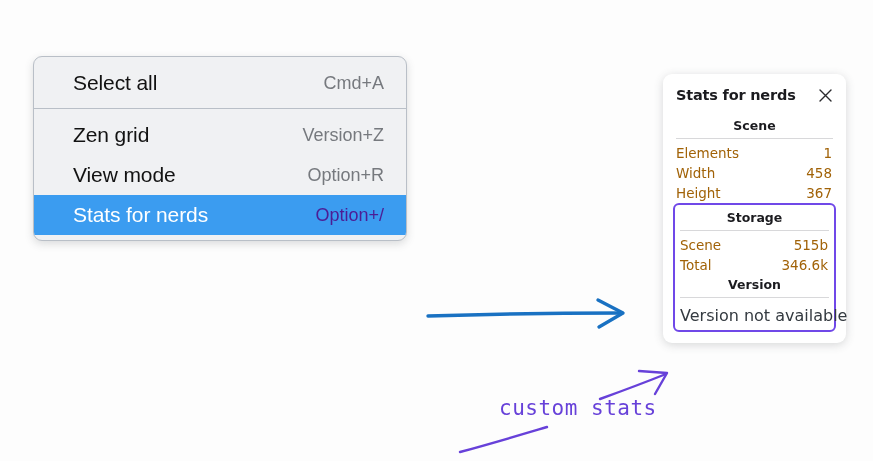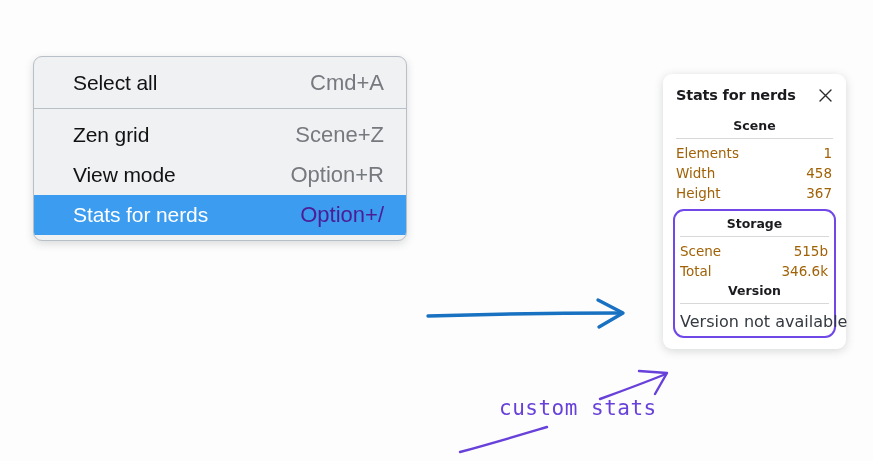--- a/index.html
+++ b/index.html
@@ -54,21 +54,21 @@
     box-sizing: border-box;
     cursor: default;
   }
   .menu-item .mi-label {
     font-size: 21px;
     color: #121212;
     letter-spacing: -0.1px;
     white-space: nowrap;
   }
   .menu-item .mi-shortcut {
-    font-size: 22px;
+    font-size: 18px;
     color: #76797e;
     white-space: nowrap;
   }
   .menu-item.selected {
     background: #3b9cf0;
   }
   .menu-item.selected .mi-label {
     color: #ffffff;
   }
   .menu-item.selected .mi-shortcut {
@@ -138,23 +138,22 @@
     padding: 4px 3px 1px 3px;
     font-size: 16px;
     color: #343a40;
     white-space: nowrap;
     text-align: right;
   }
 
   
   #custom-stats-box {
     border: 2px solid #7048e8;
-    border-radius: 11px;
+    border-radius: 6px;
     padding: 3px 2px 4px 2px;
-    margin-top: 6px;
   }
 </style>
 </head>
 <body>
 
 <svg id="annotation-layer" viewBox="0 0 873 461" xmlns="http://www.w3.org/2000/svg">
 
   <g>
     <path d="M428 316 C 490 314, 560 313, 622 313" fill="none" stroke="#1971c2" stroke-width="3.4" stroke-linecap="round" stroke-linejoin="round"></path>
     <path d="M598 300 L 623 313 L 599 327" fill="none" stroke="#1971c2" stroke-width="3.4" stroke-linecap="round" stroke-linejoin="round"></path>
@@ -177,21 +176,21 @@
   <div class="menu-group">
     <div class="menu-item">
       <span class="mi-label">Select all</span>
       <span class="mi-shortcut">Cmd+A</span>
     </div>
   </div>
 
   <div class="menu-group">
     <div class="menu-item">
       <span class="mi-label">Zen grid</span>
-      <span class="mi-shortcut">Scene+Z</span>
+      <span class="mi-shortcut">Version+Z</span>
     </div>
     <div class="menu-item">
       <span class="mi-label">View mode</span>
       <span class="mi-shortcut">Option+R</span>
     </div>
     <div class="menu-item selected">
       <span class="mi-label">Stats for nerds</span>
       <span class="mi-shortcut">Option+/</span>
     </div>
   </div>

